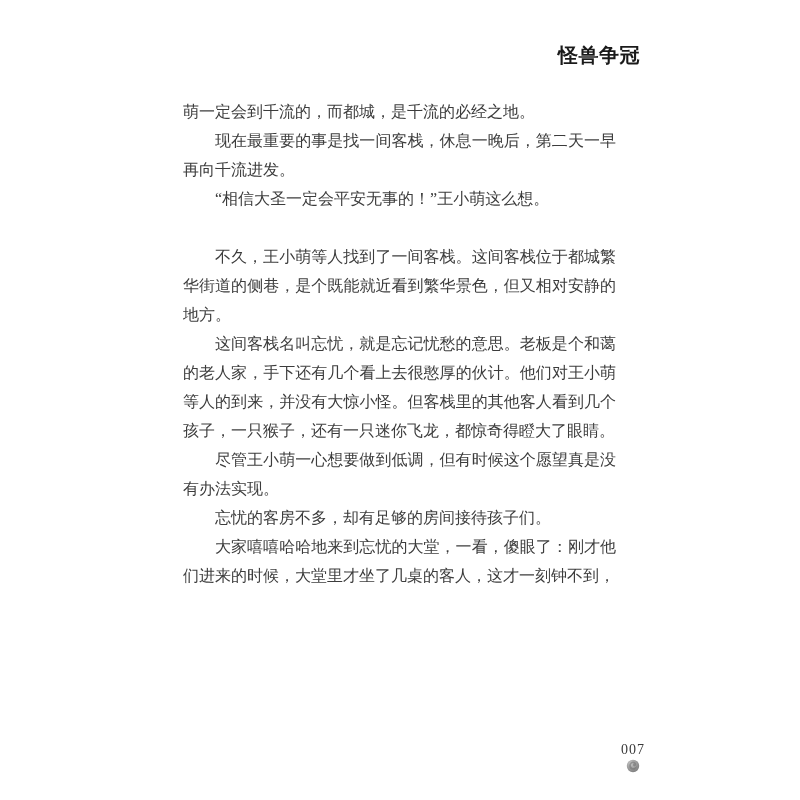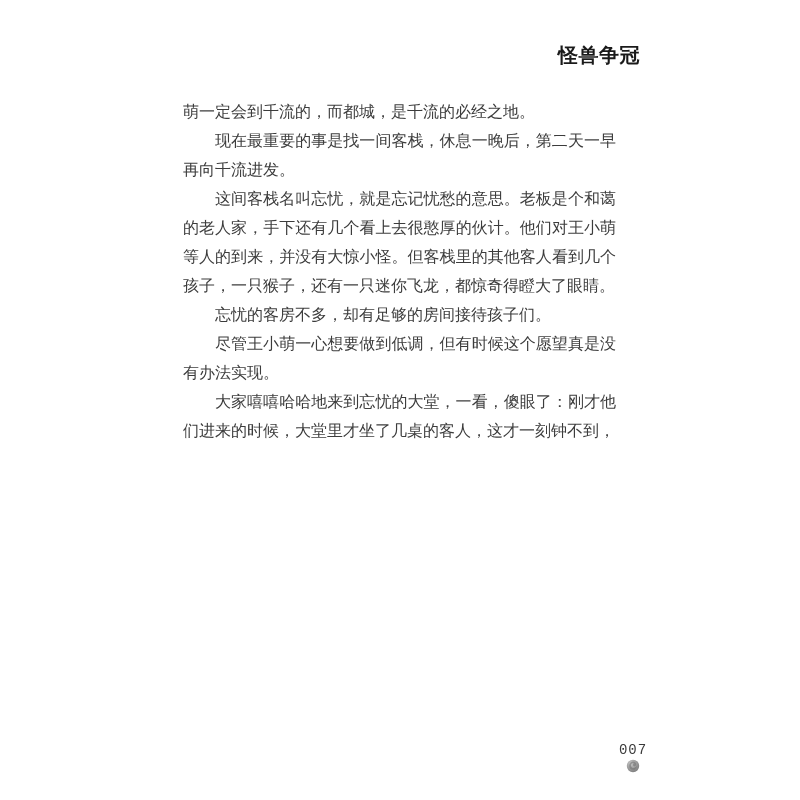--- a/index.html
+++ b/index.html
@@ -48,21 +48,21 @@
   }
   .text-block p.p-gap {
     margin-top: 29px;
   }
   .folio {
     position: absolute;
     top: 742px;
     left: 611px;
     width: 44px;
     text-align: center;
-    font-family: Liberation Mono, monospace;
+    font-family: Liberation Serif, serif;
     font-size: 14px;
     letter-spacing: 1px;
     color: #3a3a3a;
   }
   .folio-logo {
     position: absolute;
     top: 759px;
     left: 626px;
     width: 14px;
     height: 14px;
@@ -71,23 +71,25 @@
 </head>
 <body>
 
 <div class="page">
 
   <div class="running-head">怪兽争冠</div>
 
   <div class="text-block">
     <p class="p-noindent">萌一定会到千流的，而都城，是千流的必经之地。</p>
     <p>现在最重要的事是找一间客栈，休息一晚后，第二天一早再向千流进发。</p>
+    <p>“相信大圣一定会平安无事的！”王小萌这么想。</p>
+    <p class="p-gap">不久，王小萌等人找到了一间客栈。这间客栈位于都城繁华街道的侧巷，是个既能就近看到繁华景色，但又相对安静的地方。</p>
     <p>这间客栈名叫忘忧，就是忘记忧愁的意思。老板是个和蔼的老人家，手下还有几个看上去很憨厚的伙计。他们对王小萌等人的到来，并没有大惊小怪。但客栈里的其他客人看到几个孩子，一只猴子，还有一只迷你飞龙，都惊奇得瞪大了眼睛。</p>
+    <p>尽管王小萌一心想要做到低调，但有时候这个愿望真是没有办法实现。</p>
     <p>忘忧的客房不多，却有足够的房间接待孩子们。</p>
-    <p>尽管王小萌一心想要做到低调，但有时候这个愿望真是没有办法实现。</p>
     <p>大家嘻嘻哈哈地来到忘忧的大堂，一看，傻眼了：刚才他们进来的时候，大堂里才坐了几桌的客人，这才一刻钟不到，</p>
   </div>
 
   <div class="folio">007</div>
 
   <div class="folio-logo">
     <svg width="14" height="14" viewBox="0 0 14 14">
       <defs>
         <radialGradient id="seal-g" cx="35%" cy="30%" r="75%">
           <stop offset="0%" stop-color="#c9c9c9"></stop>

